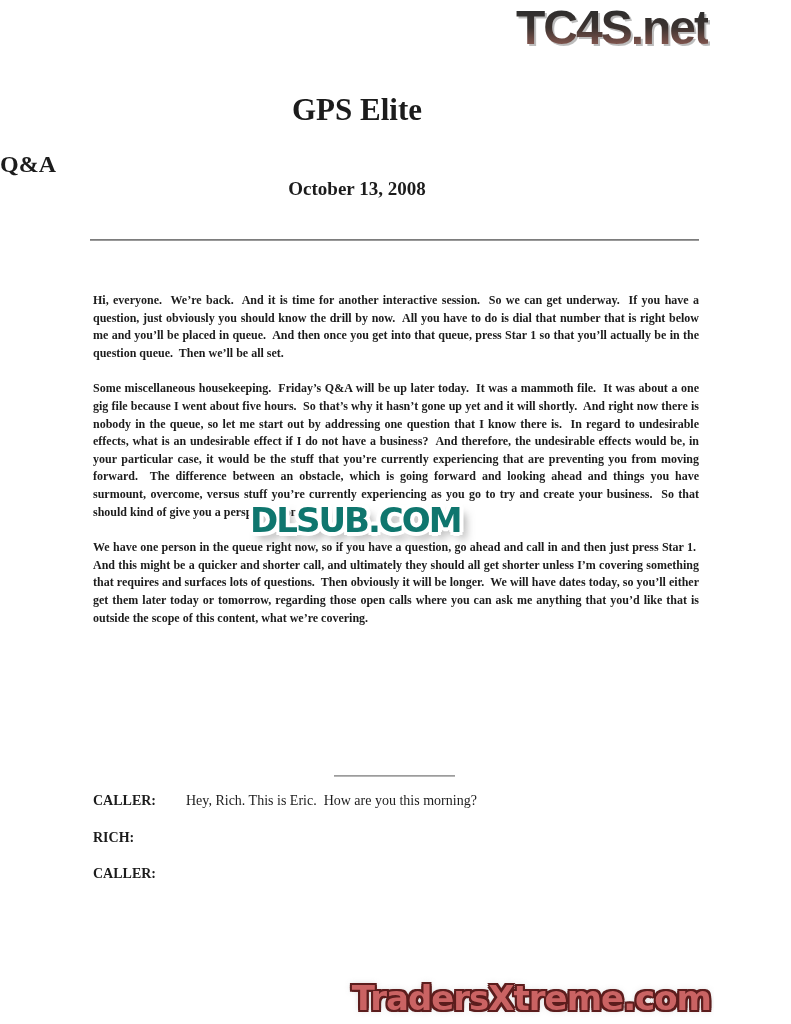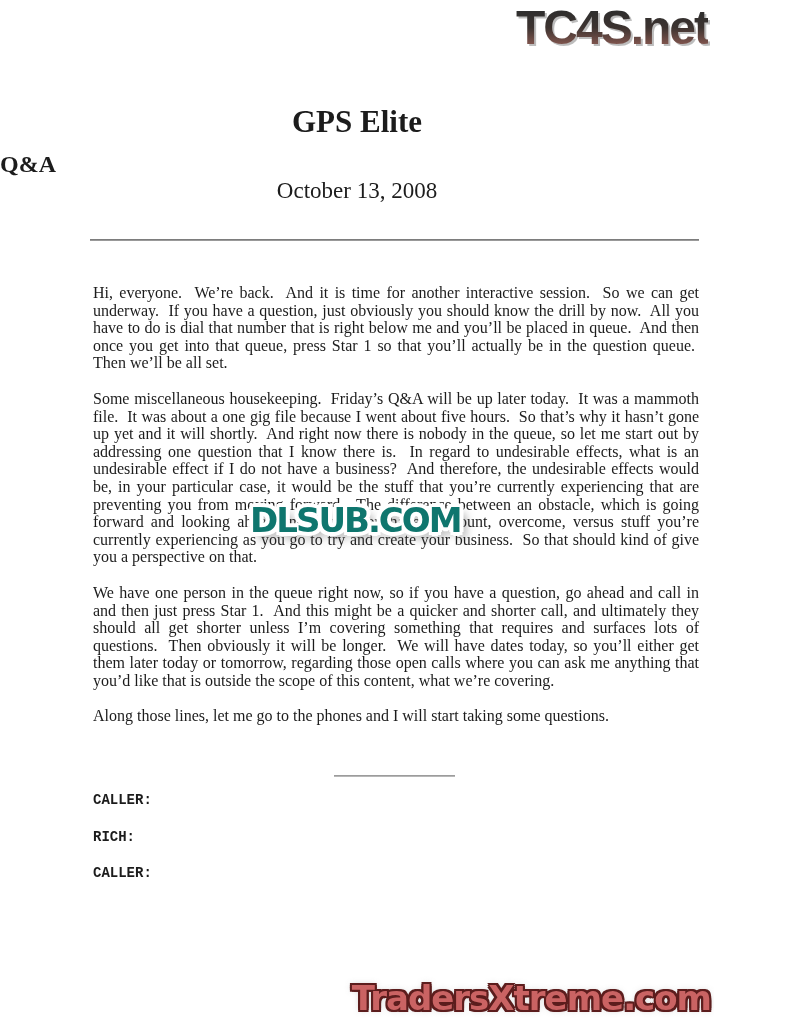--- a/index.html
+++ b/index.html
@@ -26,57 +26,59 @@
     -webkit-background-clip: text;
     background-clip: text;
     color: transparent;
     filter: drop-shadow(2px 2px 0px #bdbdbd);
   }
 
   
   .title {
     position: absolute;
     top: 92px; left: 0; right: 0;
-    margin: 12px;
+    margin: 0;
     text-align: center;
     font-size: 31px;
     font-weight: bold;
   }
   .subtitle {
     position: absolute;
     top: 151px; left: 0; right: 0;
     margin: 0;
     font-size: 24px;
     font-weight: bold;
   }
   .date {
     position: absolute;
     top: 178px; left: 0; right: 0;
     text-align: center;
-    font-size: 23px;
+    font-size: 19px;
+    font-weight: bold;
   }
 
   .hr-full {
     position: absolute;
     top: 239px;
     left: 90px;
     width: 609px;
     height: 2px;
     background: linear-gradient(#6e6e6e, #a8a8a8);
   }
 
   
   .content {
     position: absolute;
-    top: 284px;
+    top: 292px;
     left: 93px;
     width: 606px;
-    font-size: 16px;
+    font-size: 12px;
     line-height: 17.6px;
     text-align: justify;
+    font-weight: bold;
   }
   .content p { margin: 0 0 18px 0; }
 
   
   .dlsub {
     position: absolute;
     top: 500px;
     left: 250px;
     font-family: "DejaVu Sans", sans-serif;
     font-weight: bold;
@@ -104,21 +106,21 @@
   
   .dialogue {
     position: absolute;
     top: 792px;
     left: 93px;
     width: 606px;
     font-size: 14px;
     line-height: 17.6px;
   }
   .dialogue .row { display: flex; margin-bottom: 19px; }
-  .dialogue .speaker { flex: 0 0 93px; font-weight: bold; font-family: Liberation Mono, monospace; }
+  .dialogue .speaker { flex: 0 0 93px; font-weight: bold; }
   .dialogue .speech { flex: 1; text-align: justify; }
 
   
   .traders {
     position: absolute;
     top: 978px;
     right: 3px;
     font-family: "DejaVu Sans", sans-serif;
     font-weight: bold;
     font-size: 34px;
@@ -144,30 +146,30 @@
   <h2 class="subtitle">Q&amp;A</h2>
 
   <div class="date">October 13, 2008</div>
 
   <div class="hr-full"></div>
 
   <div class="content">
     <p>Hi, everyone.&nbsp; We’re back.&nbsp; And it is time for another interactive session.&nbsp; So we can get underway.&nbsp; If you have a question, just obviously you should know the drill by now.&nbsp; All you have to do is dial that number that is right below me and you’ll be placed in queue.&nbsp; And then once you get into that queue, press Star 1 so that you’ll actually be in the question queue.&nbsp; Then we’ll be all set.</p>
     <p>Some miscellaneous housekeeping.&nbsp; Friday’s Q&amp;A will be up later today.&nbsp; It was a mammoth file.&nbsp; It was about a one gig file because I went about five hours.&nbsp; So that’s why it hasn’t gone up yet and it will shortly.&nbsp; And right now there is nobody in the queue, so let me start out by addressing one question that I know there is.&nbsp; In regard to undesirable effects, what is an undesirable effect if I do not have a business?&nbsp; And therefore, the undesirable effects would be, in your particular case, it would be the stuff that you’re currently experiencing that are preventing you from moving forward.&nbsp; The difference between an obstacle, which is going forward and looking ahead and things you have surmount, overcome, versus stuff you’re currently experiencing as you go to try and create your business.&nbsp; So that should kind of give you a perspective on that.</p>
     <p>We have one person in the queue right now, so if you have a question, go ahead and call in and then just press Star 1.&nbsp; And this might be a quicker and shorter call, and ultimately they should all get shorter unless I’m covering something that requires and surfaces lots of questions.&nbsp; Then obviously it will be longer.&nbsp; We will have dates today, so you’ll either get them later today or tomorrow, regarding those open calls where you can ask me anything that you’d like that is outside the scope of this content, what we’re covering.</p>
-    <p>Along those lines, let me go to the phones and I will start taking some questions.</p>
   </div>
 
   <div class="dlsub">DLSUB.COM</div>
 
   <div class="short-divider"></div>
 
   <div class="dialogue">
     <div class="row">
       <span class="speaker">CALLER:</span>
+      <span class="speech">Hey, Rich. This is Eric.&nbsp; How are you this morning?</span>
     </div>
     <div class="row">
       <span class="speaker">RICH:</span>
     </div>
     <div class="row">
       <span class="speaker">CALLER:</span>
     </div>
   </div>
 
   <div class="traders">TradersXtreme.com</div>

